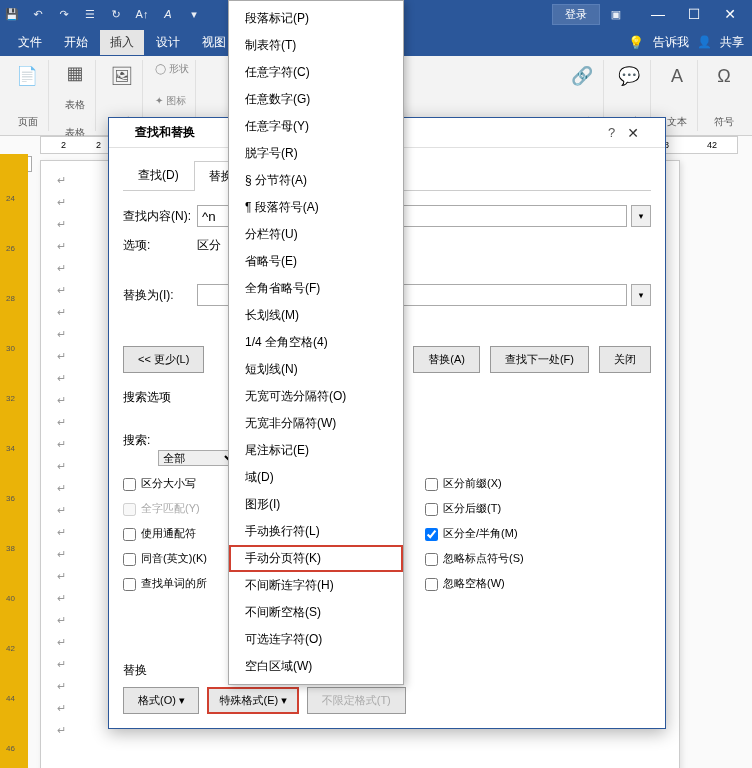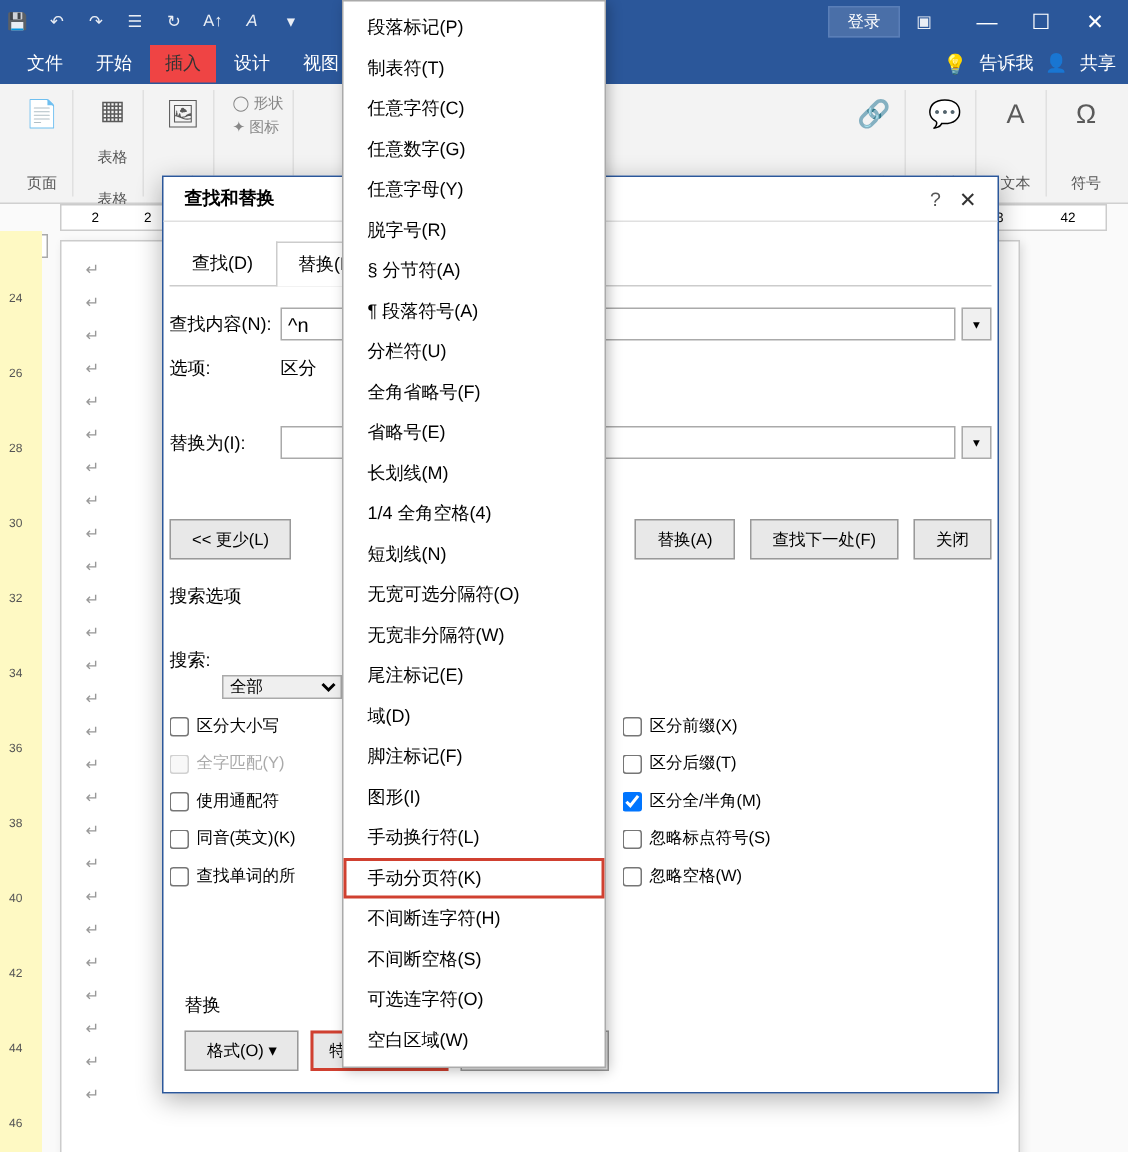--- a/index.html
+++ b/index.html
@@ -9,44 +9,44 @@
     .titlebar-icons { display: flex; gap: 10px; }
     .titlebar-icon { width: 16px; height: 16px; display: flex; align-items: center; justify-content: center; opacity: 0.9; }
     .titlebar-center { flex: 1; text-align: center; }
     .titlebar-right { display: flex; align-items: center; gap: 8px; }
     .login-btn { background: #4a6fa8; padding: 2px 12px; font-size: 11px; border: 1px solid #5a7fb8; }
     .window-controls { display: flex; gap: 0; margin-left: 8px; }
     .window-ctrl { width: 36px; height: 22px; display: flex; align-items: center; justify-content: center; font-size: 14px; }
     
     .menubar { background: #2b579a; height: 28px; display: flex; align-items: center; padding: 0 8px; color: #fff; font-size: 12px; gap: 2px; }
     .menu-item { padding: 4px 10px; }
-    .menu-item.active { background: #ef4444; color: #333; font-family: Liberation Mono, monospace; }
+    .menu-item.active { background: #e5e5e5; color: #333; font-family: Liberation Mono, monospace; }
     .menubar-right { margin-left: auto; display: flex; align-items: center; gap: 8px; }
     .lightbulb { font-size: 13px; }
     
     .ribbon { background: #f3f3f3; height: 80px; border-bottom: 1px solid #d0d0d0; display: flex; padding: 4px 8px; gap: 6px; }
     .ribbon-group { display: flex; flex-direction: column; align-items: center; justify-content: space-between; padding: 2px 6px; border-right: 1px solid #e0e0e0; }
     .ribbon-group:last-child { border-right: none; }
     .ribbon-icon { width: 28px; height: 28px; display: flex; align-items: center; justify-content: center; font-size: 18px; color: #5a5a5a; }
     .ribbon-label { font-size: 10px; color: #555; margin-top: 14px; }
-    .ribbon-sub { display: flex; flex-direction: column; gap: 2px; font-size: 10px; color: #888; }
+    .ribbon-sub { display: flex; flex-direction: column; gap: 18px; font-size: 10px; color: #888; }
     
     .document-area { position: absolute; top: 136px; left: 0; right: 0; bottom: 0; background: #fafafa; }
     .ruler-h { position: absolute; top: 0; left: 40px; right: 14px; height: 18px; background: #fff; border: 1px solid #ccc; font-size: 9px; display: flex; align-items: center; }
-    .ruler-v { position: absolute; top: 18px; left: 0; width: 28px; bottom: 0; background: #fef9c3; font-size: 8px; }
+    .ruler-v { position: absolute; top: 18px; left: 0; width: 28px; bottom: 0; background: #eab308; font-size: 8px; }
     .ruler-v-num { position: absolute; left: 6px; color: #555; transform: rotate(0deg); }
     .page { position: absolute; top: 24px; left: 40px; width: 640px; height: 720px; background: #fff; border: 1px solid #ccc; box-shadow: 2px 2px 6px rgba(0,0,0,0.1); }
     .page-left-margin { position: absolute; left: 16px; top: 8px; font-size: 11px; color: #999; line-height: 22px; }
     
     .dialog { position: absolute; top: 117px; left: 108px; width: 558px; height: 612px; background: #fff; border: 1px solid #2b579a; box-shadow: 0 4px 16px rgba(0,0,0,0.3); z-index: 100; }
-    .dialog-title { height: 30px; display: flex; align-items: center; padding: 0 14px; font-size: 12px; border-bottom: 1px solid #e0e0e0; }
+    .dialog-title { height: 30px; display: flex; align-items: center; padding: 0 26px; font-size: 12px; border-bottom: 1px solid #e0e0e0; }
     .dialog-title-text { flex: 1; font-weight: bold; }
     .dialog-help { font-size: 13px; color: #555; margin-right: 12px; cursor: pointer; }
     .dialog-close { font-size: 14px; color: #333; cursor: pointer; }
-    .dialog-body { padding: 12px 4px; font-size: 12px; }
+    .dialog-body { padding: 12px 14px; font-size: 12px; }
     .tabs { display: flex; border-bottom: 1px solid #ccc; margin-bottom: 14px; }
     .tab { padding: 6px 14px; border: 1px solid transparent; border-bottom: none; cursor: pointer; }
     .tab.active { border-color: #ccc; background: #fff; position: relative; top: 1px; }
     .form-row { display: flex; align-items: center; margin-bottom: 10px; }
     .form-label { width: 74px; }
     .form-input { flex: 1; height: 22px; border: 1px solid #aaa; padding: 0 4px; margin-right: 4px; }
     .form-drop { width: 20px; height: 22px; border: 1px solid #aaa; display: flex; align-items: center; justify-content: center; font-size: 9px; background: #f0f0f0; }
     .btn-row { display: flex; gap: 10px; margin: 12px 0 16px 0; }
     .btn { padding: 5px 14px; border: 1px solid #999; background: #e8e8e8; font-size: 11px; cursor: pointer; }
     .section-header { font-size: 12px; margin: 8px 0; }
@@ -279,30 +279,29 @@
 <div class="dropdown-menu" id="dropdown">
     <div class="dropdown-item">段落标记(P)</div>
     <div class="dropdown-item">制表符(T)</div>
     <div class="dropdown-item">任意字符(C)</div>
     <div class="dropdown-item">任意数字(G)</div>
     <div class="dropdown-item">任意字母(Y)</div>
     <div class="dropdown-item">脱字号(R)</div>
     <div class="dropdown-item">§ 分节符(A)</div>
     <div class="dropdown-item">¶ 段落符号(A)</div>
     <div class="dropdown-item">分栏符(U)</div>
+    <div class="dropdown-item">省略号(E)</div>
     <div class="dropdown-item">全角省略号(F)</div>
-    <div class="dropdown-item">省略号(E)</div>
     <div class="dropdown-item">长划线(M)</div>
     <div class="dropdown-item">1/4 全角空格(4)</div>
     <div class="dropdown-item">短划线(N)</div>
     <div class="dropdown-item">无宽可选分隔符(O)</div>
     <div class="dropdown-item">无宽非分隔符(W)</div>
     <div class="dropdown-item">尾注标记(E)</div>
     <div class="dropdown-item">域(D)</div>
-    <div class="dropdown-item">脚注标记(F)</div>
     <div class="dropdown-item">图形(I)</div>
     <div class="dropdown-item">手动换行符(L)</div>
     <div class="dropdown-item highlighted">手动分页符(K)</div>
     <div class="dropdown-item">不间断连字符(H)</div>
     <div class="dropdown-item">不间断空格(S)</div>
     <div class="dropdown-item">可选连字符(O)</div>
     <div class="dropdown-item">空白区域(W)</div>
   </div>
 
 </body></html>

